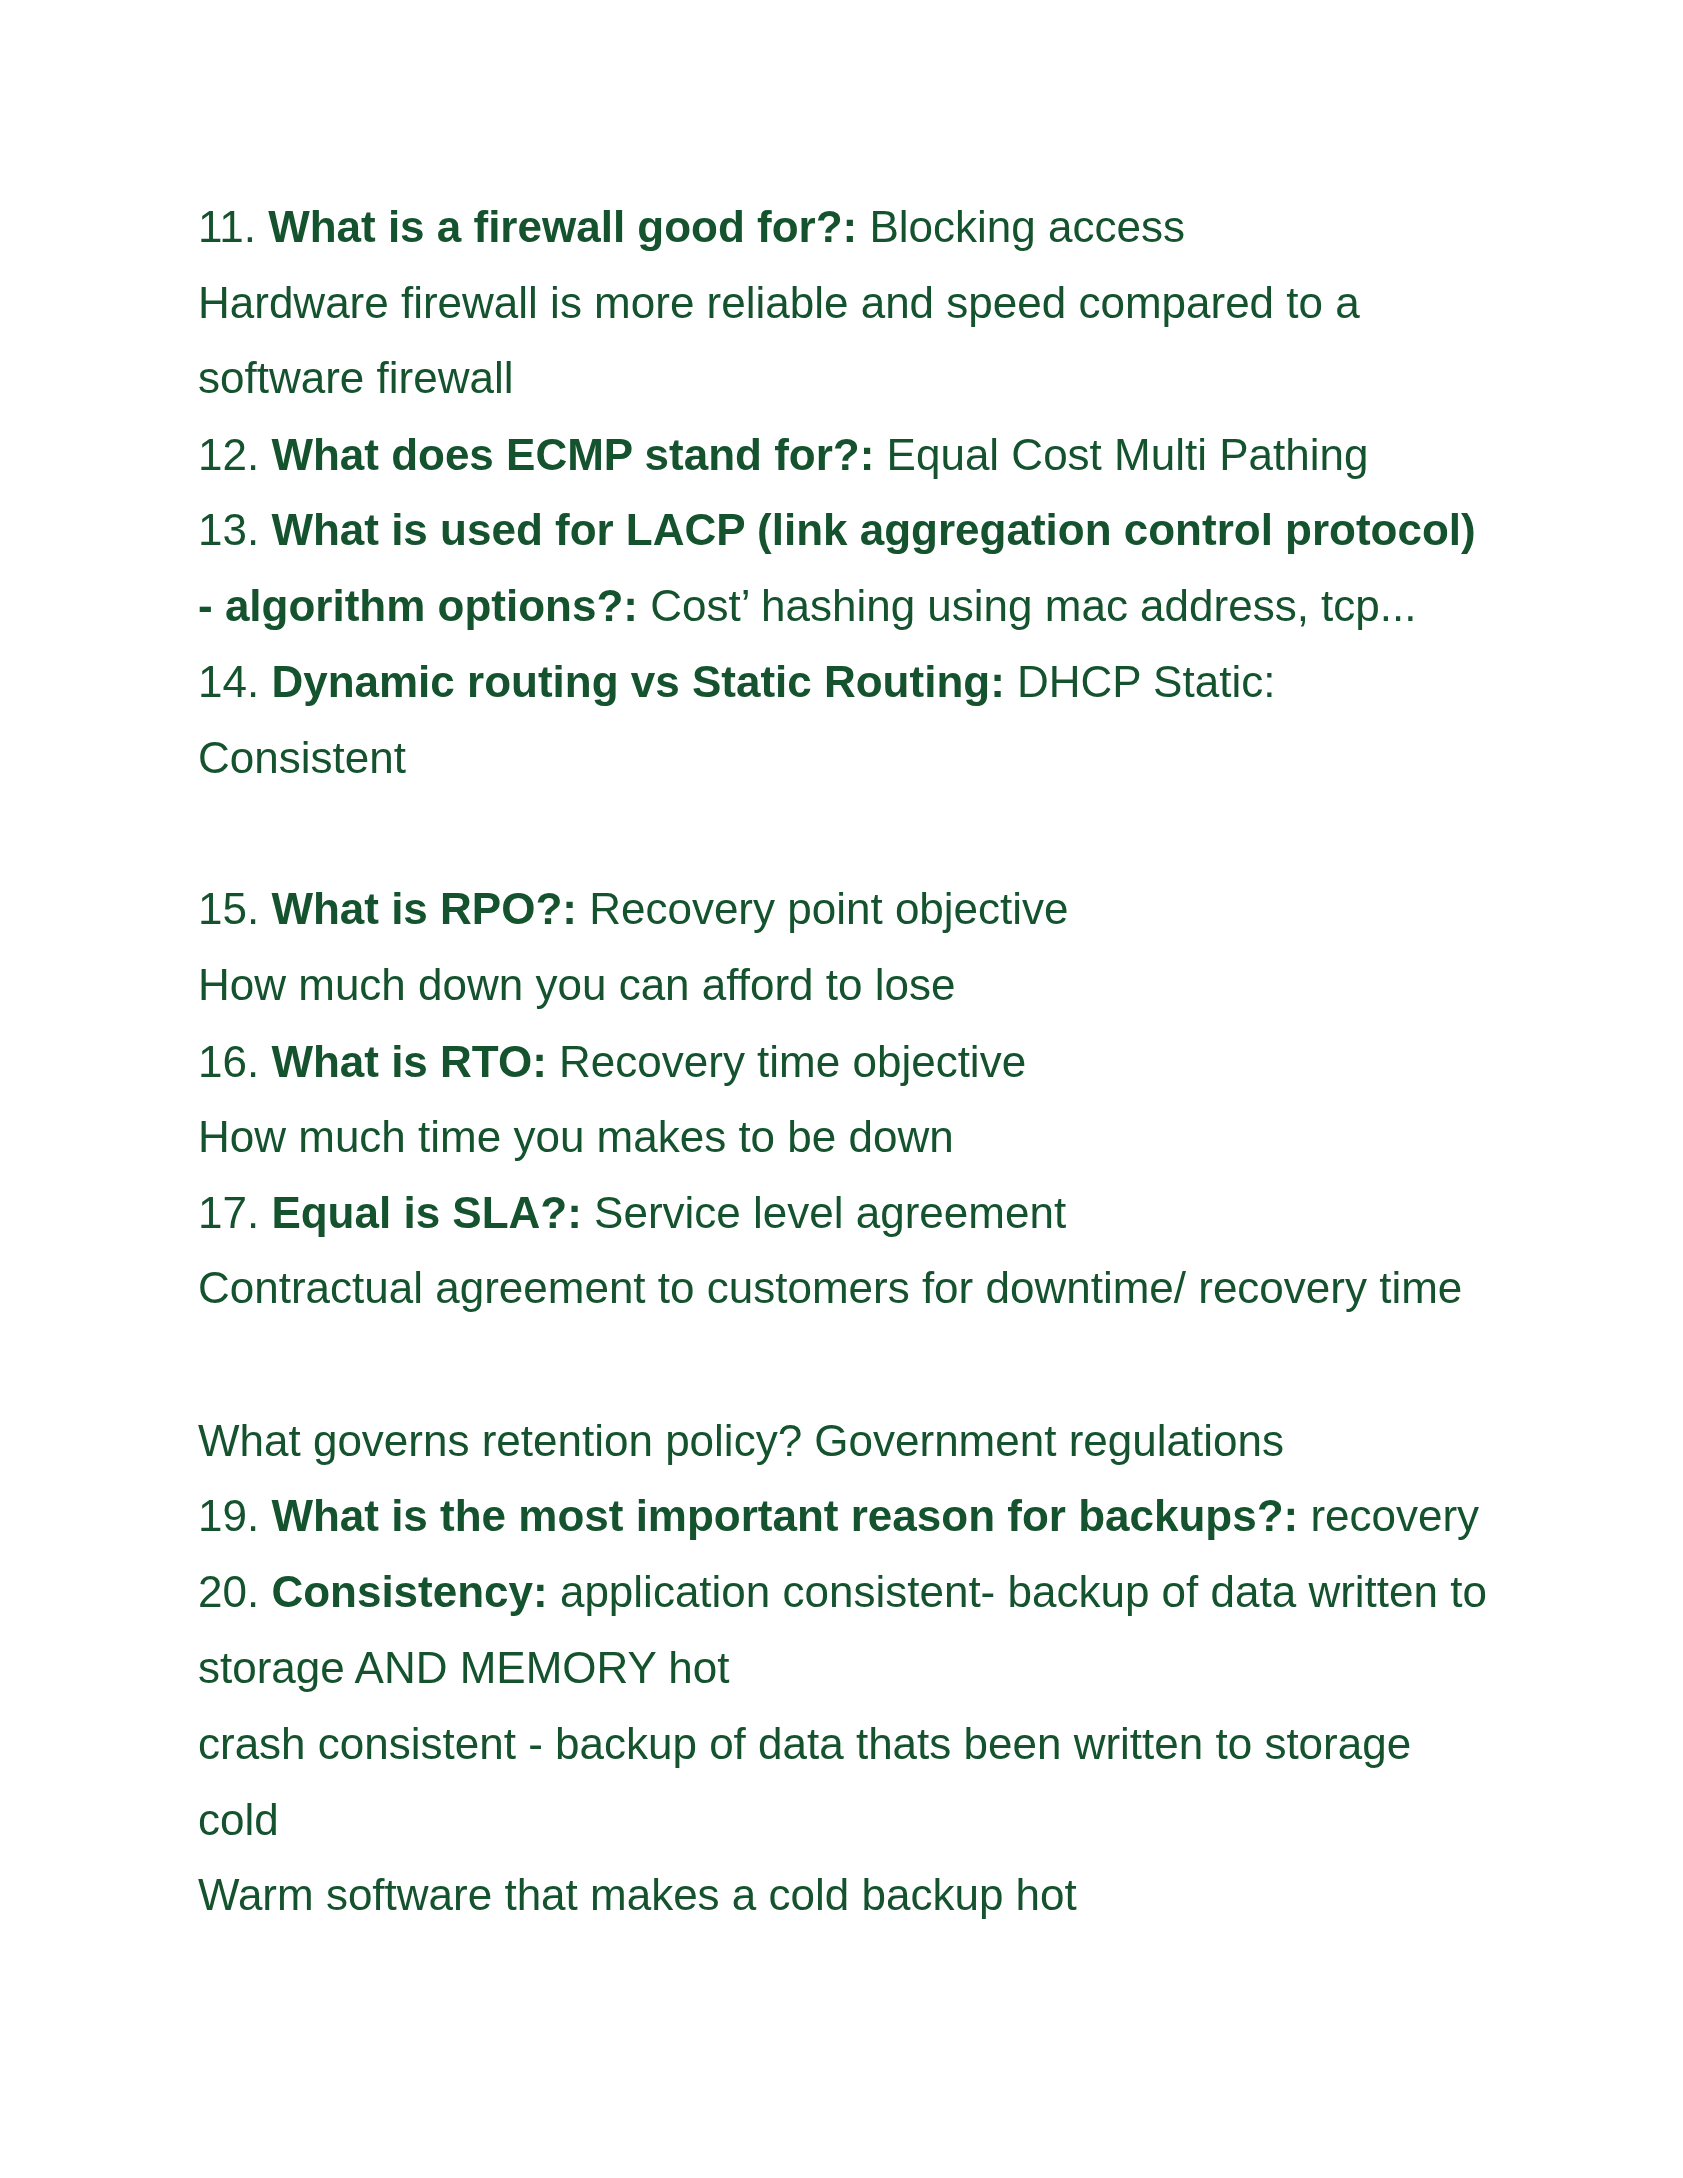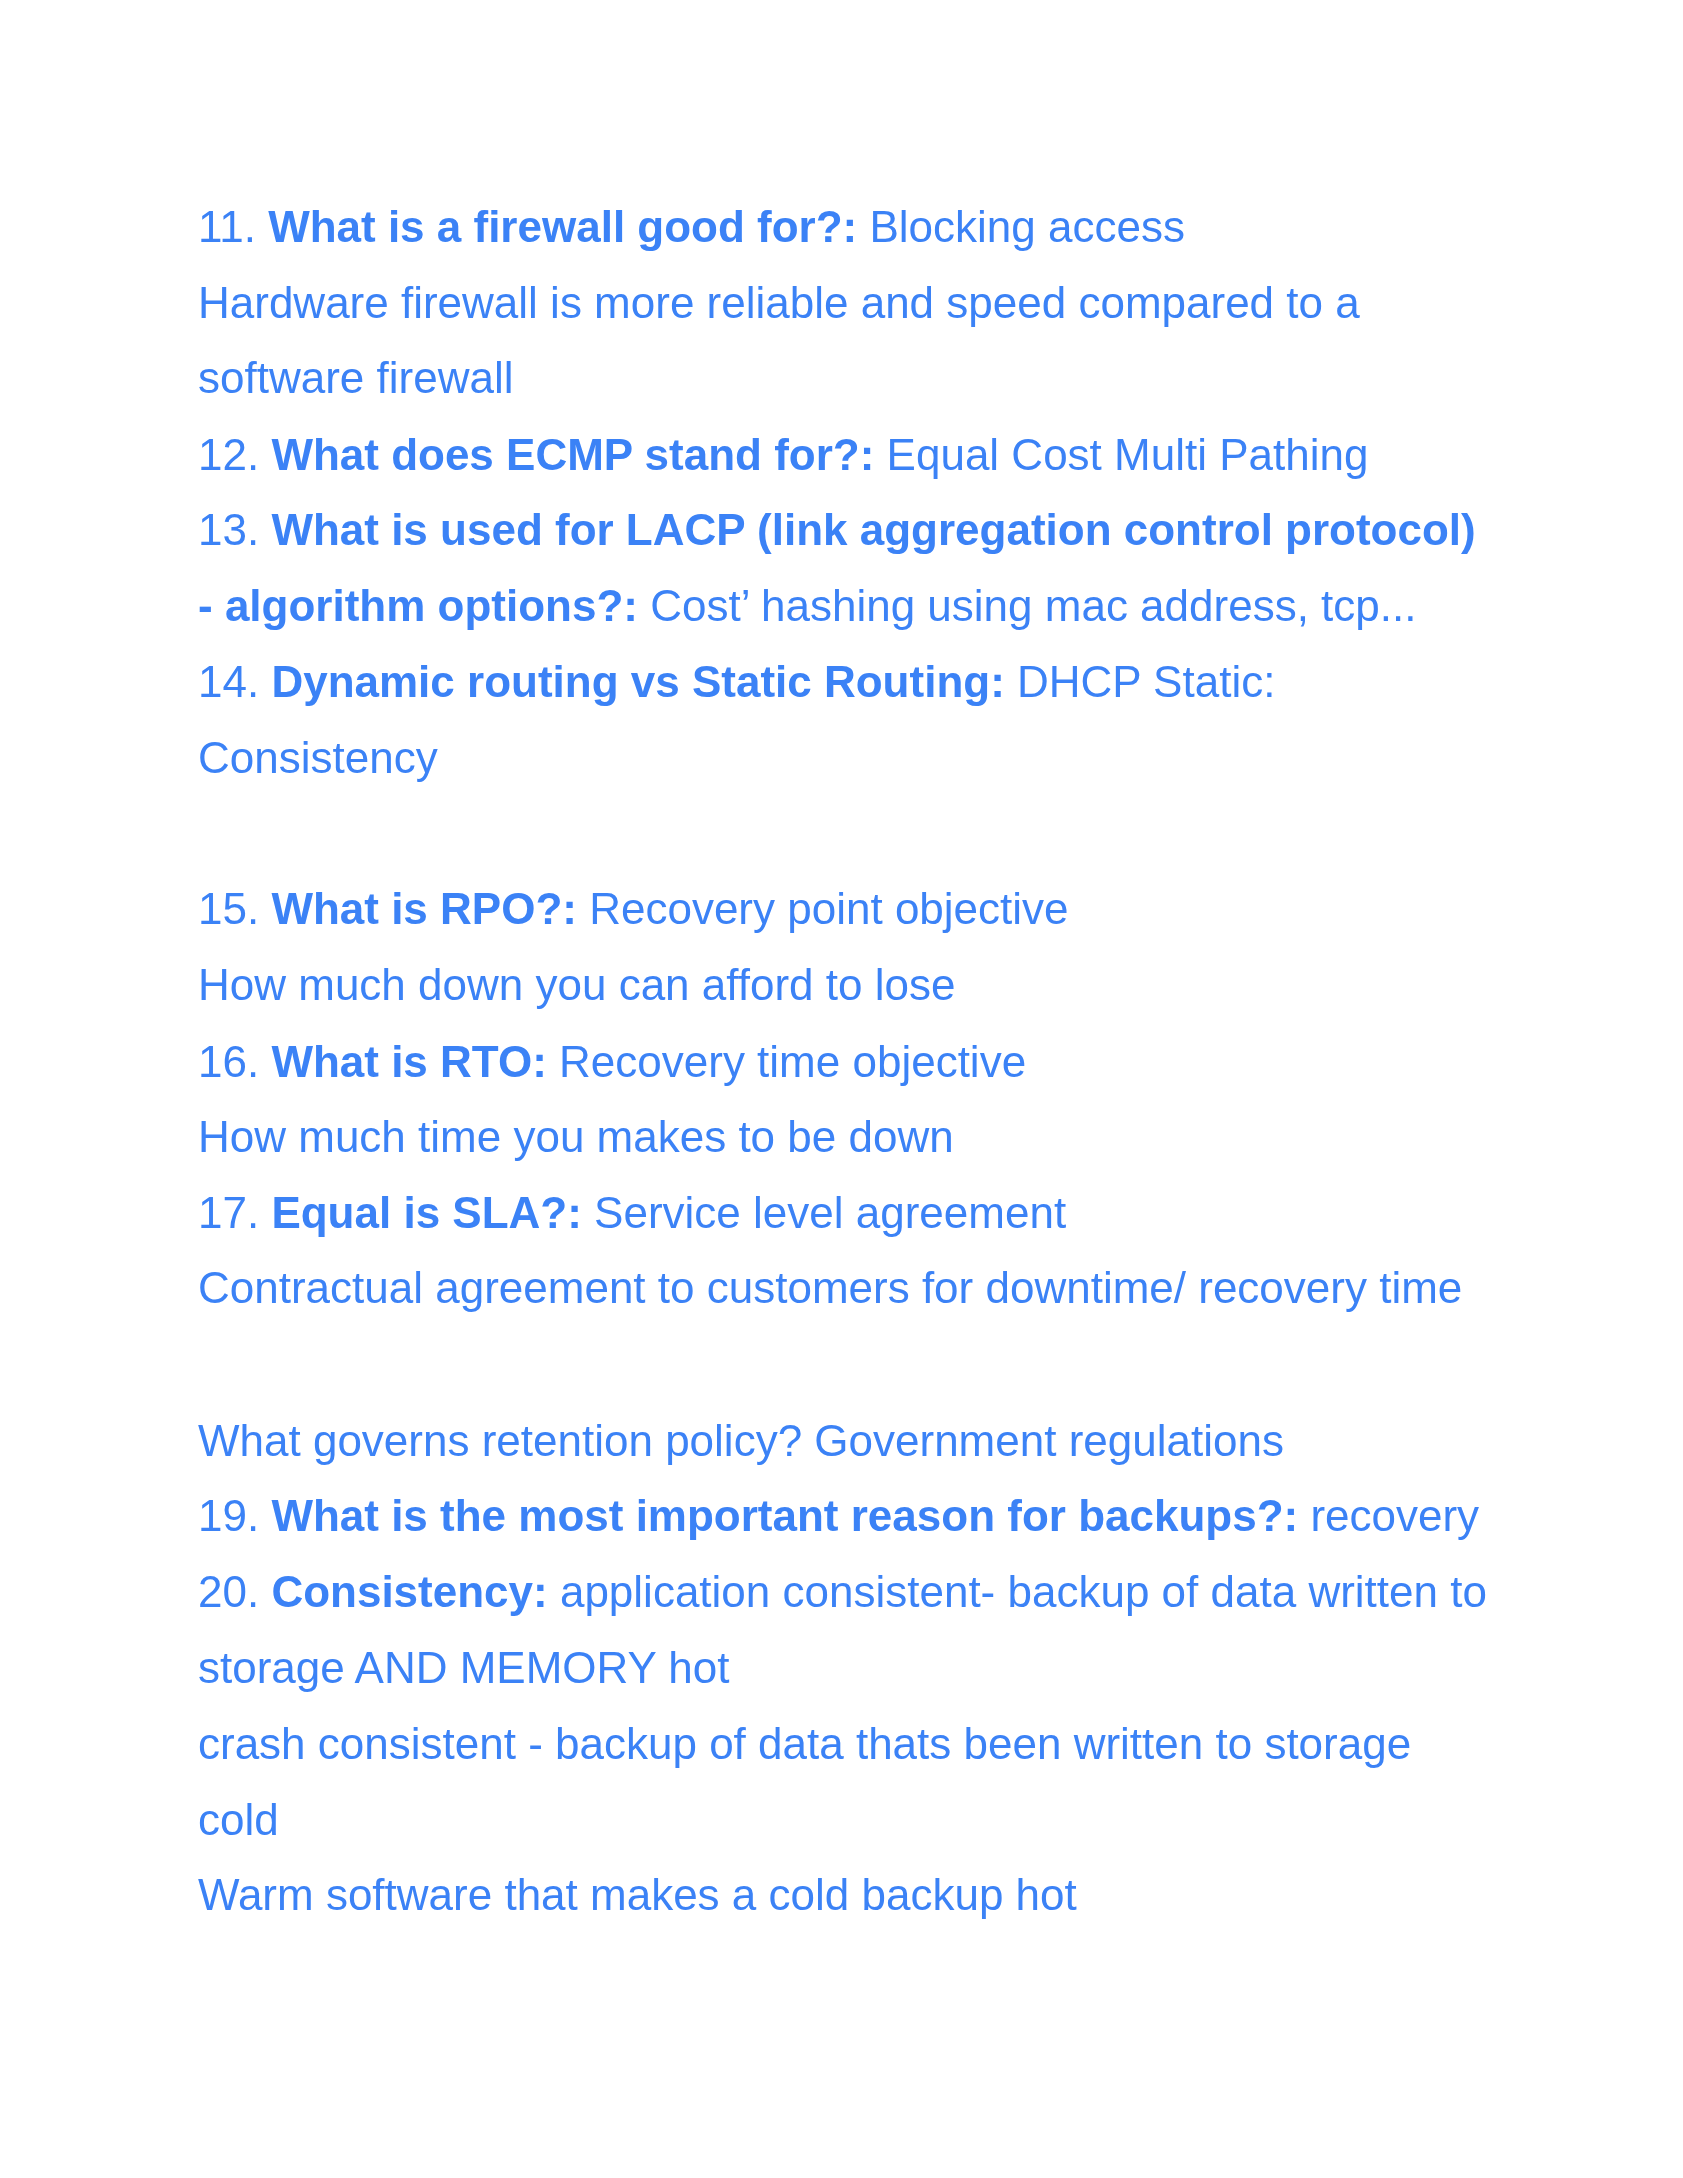--- a/index.html
+++ b/index.html
@@ -21,39 +21,39 @@
       background: #ffffff;
     }
     .line {
       position: absolute;
       left: 198px;
       height: 59px;
       line-height: 59px;
       white-space: nowrap;
       font-family: "Liberation Sans", sans-serif;
       font-size: 44px;
-      color: #3b82f6;
+      color: #14532d;
     }
     .b { font-weight: bold; }
   </style>
 </head>
 <body>
 
 <div class="page">
   <div class="line" style="top:197px"><span>11. </span><span class="b">What is a firewall good for?:</span><span> Blocking access</span></div>
   <div class="line" style="top:348px"><span>software firewall</span></div>
   <div class="line" style="top:273px"><span>Hardware firewall is more reliable and speed compared to a</span></div>
 
   <div class="line" style="top:425px"><span>12. </span><span class="b">What does ECMP stand for?:</span><span> Equal Cost Multi Pathing</span></div>
 
   <div class="line" style="top:500px"><span>13. </span><span class="b">What is used for LACP (link aggregation control protocol)</span><span></span></div>
   <div class="line" style="top:576px"><span class="b">- algorithm options?:</span><span> Cost’ hashing using mac address, tcp...</span></div>
 
   <div class="line" style="top:652px"><span>14. </span><span class="b">Dynamic routing vs Static Routing:</span><span> DHCP Static:</span></div>
-  <div class="line" style="top:728px"><span>Consistency</span></div>
+  <div class="line" style="top:728px"><span>Consistent</span></div>
 
   <div class="line" style="top:879px"><span>15. </span><span class="b">What is RPO?:</span><span> Recovery point objective</span></div>
   <div class="line" style="top:955px"><span>How much down you can afford to lose</span></div>
 
   <div class="line" style="top:1032px"><span>16. </span><span class="b">What is RTO:</span><span> Recovery time objective</span></div>
   <div class="line" style="top:1107px"><span>How much time you makes to be down</span></div>
 
   <div class="line" style="top:1183px"><span>17. </span><span class="b">Equal is SLA?:</span><span> Service level agreement</span></div>
   <div class="line" style="top:1258px"><span>Contractual agreement to customers for downtime/ recovery time</span></div>
 

